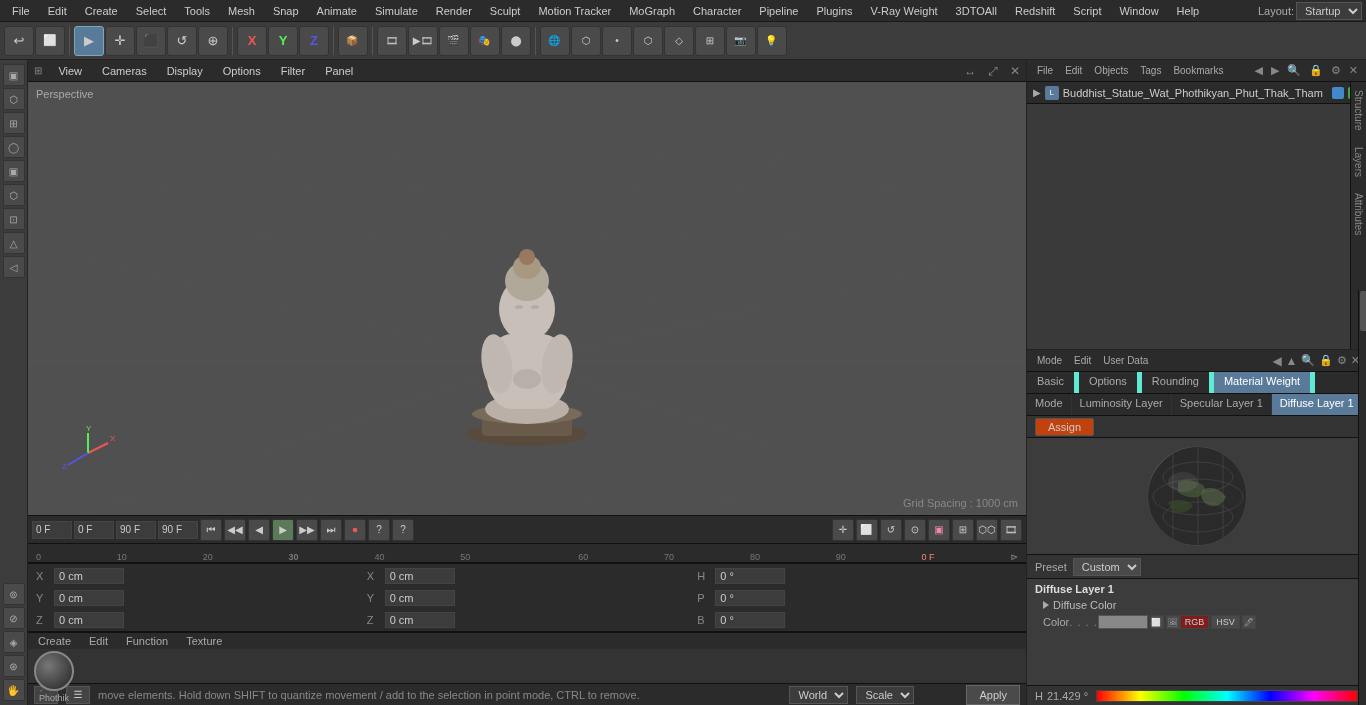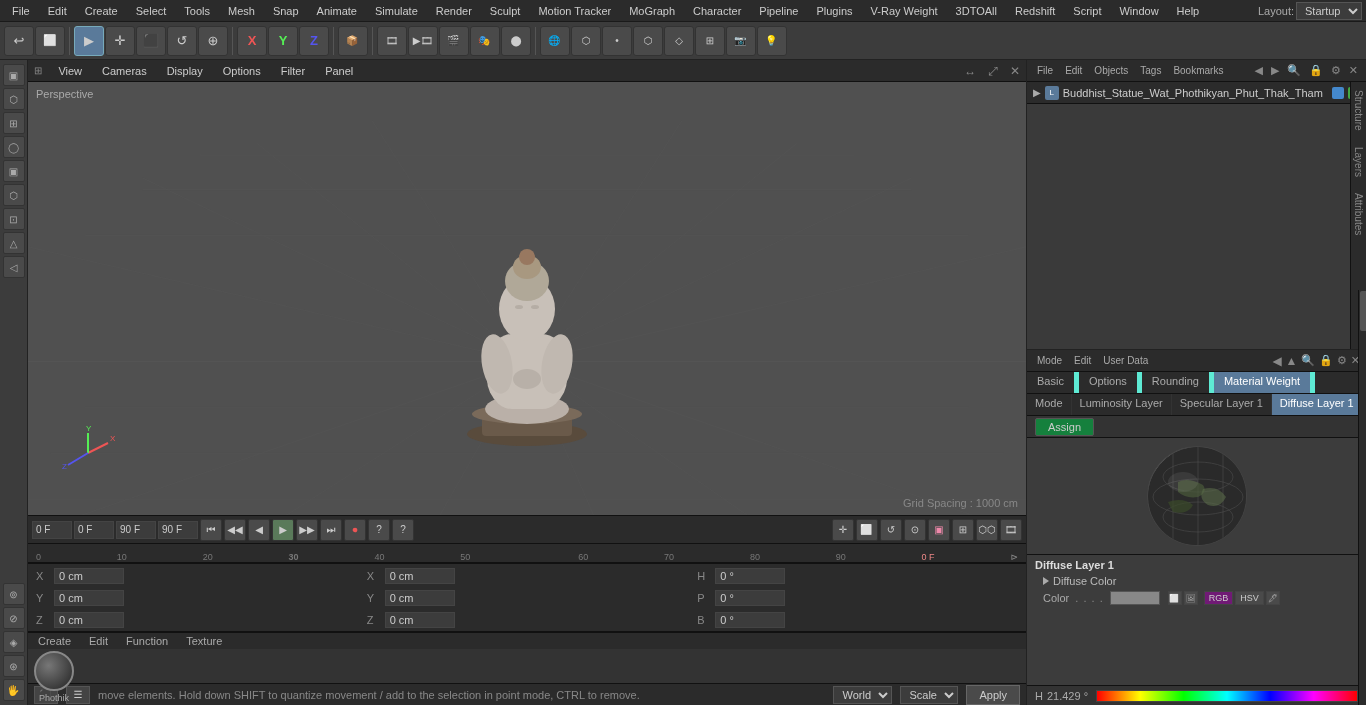--- a/index.html
+++ b/index.html
@@ -61,42 +61,42 @@
     #attr-header { height: 22px; background: #2b2b2b; display: flex; align-items: center; padding: 0 6px; gap: 4px; border-bottom: 1px solid #111; }
     #material-name-bar { height: 30px; background: #333; display: flex; align-items: center; padding: 0 8px; gap: 8px; border-bottom: 1px solid #111; }
     .mat-sphere { width: 24px; height: 24px; border-radius: 50%; background: radial-gradient(circle at 35% 35%, #888, #222); border: 1px solid #555; }
     #attr-tabs { height: 22px; background: #2b2b2b; display: flex; border-bottom: 1px solid #111; }
     .attr-tab { padding: 3px 10px; font-size: 11px; color: #aaa; cursor: pointer; border-right: 5px solid #5eead4; }
     .attr-tab.active { background: #5a7a9a; color: #fff; }
     #attr-subtabs { height: 22px; background: #2b2b2b; display: flex; border-bottom: 1px solid #111; }
     .attr-subtab { padding: 3px 8px; font-size: 11px; color: #aaa; cursor: pointer; border-right: 1px solid #333; }
     .attr-subtab.active { background: #5a7a9a; color: #fff; }
     #assign-row { height: 22px; background: #333; display: flex; align-items: center; padding: 0 8px; border-bottom: 1px solid #111; }
-    .assign-btn { padding: 2px 12px; background: #15803d; border: 1px solid #555; color: #ccc; font-size: 11px; cursor: pointer; border-radius: 2px; }
+    .assign-btn { padding: 2px 12px; background: #c2410c; border: 1px solid #555; color: #ccc; font-size: 11px; cursor: pointer; border-radius: 2px; }
 
     
     #mat-preview-area { padding: 8px; display: flex; justify-content: center; border-bottom: 1px solid #111; }
     #mat-sphere-large { width: 100px; height: 100px; border-radius: 50%; background: radial-gradient(circle at 35% 35%, #777, #222); border: 1px solid #444; position: relative; overflow: hidden; }
 
     
     #preset-row { height: 24px; background: #333; display: flex; align-items: center; padding: 0 8px; gap: 6px; border-bottom: 1px solid #111; }
     .preset-label { font-size: 11px; color: #aaa; }
     .preset-dropdown { background: #4a4a4a; border: 1px solid #555; color: #ccc; font-size: 11px; padding: 1px 4px; height: 18px; }
 
     
     #diffuse-section { padding: 4px 8px; }
     .section-title { font-size: 11px; color: #ddd; font-weight: bold; margin-bottom: 4px; }
     .subsection { padding-left: 8px; }
     .subsection-title { font-size: 11px; color: #bbb; margin-bottom: 4px; display: flex; align-items: center; gap: 4px; }
     .triangle { display: inline-block; width: 0; height: 0; border-top: 4px solid transparent; border-bottom: 4px solid transparent; border-left: 6px solid #aaa; }
-    .color-row { display: flex; align-items: center; gap: 6px; font-size: 11px; color: #aaa; }
+    .color-row { display: flex; align-items: center; gap: 0; font-size: 11px; color: #aaa; }
     .color-preview { width: 50px; height: 14px; background: #888; border: 1px solid #555; }
     .color-mode-btns { display: flex; gap: 2px; }
     .cm-btn { padding: 1px 4px; font-size: 9px; background: #4a4a4a; border: 1px solid #444; color: #ccc; cursor: pointer; }
-    .cm-btn.active { background: #701a75; }
+    .cm-btn.active { background: #7f1d1d; }
 
     
     #right-vtabs { position: absolute; right: 0; top: 0; bottom: 0; width: 16px; background: #2b2b2b; display: flex; flex-direction: column; align-items: center; border-left: 1px solid #111; }
     .vtab { writing-mode: vertical-rl; font-size: 10px; color: #888; padding: 8px 2px; cursor: pointer; white-space: nowrap; }
     .coord-row { display: flex; align-items: center; gap: 4px; padding: 2px 4px; font-size: 11px; color: #aaa; }
     .coord-label { color: #888; width: 14px; }
     .coord-input { background: #3c3c3c; border: 1px solid #444; color: #ccc; font-size: 11px; padding: 1px 4px; width: 70px; height: 16px; }
 
     
     #func-bar { height: 22px; background: #2b2b2b; display: flex; align-items: center; padding: 0 6px; gap: 10px; border-top: 1px solid #111; }
@@ -428,21 +428,21 @@
       <div style="width:24px;height:18px;background:#444;border:1px solid #555;display:flex;align-items:center;justify-content:center;cursor:pointer;">
         <span style="font-size:10px;">☰</span>
       </div>
       <span style="font-size:11px;color:#888;flex:1;overflow:hidden;white-space:nowrap;text-overflow:ellipsis;">move elements. Hold down SHIFT to quantize movement / add to the selection in point mode, CTRL to remove.</span>
       <select class="status-dropdown">
         <option>World</option>
       </select>
       <select class="status-dropdown">
         <option>Scale</option>
       </select>
-      <button style="background:#4a4a4a;border:1px solid #666;color:#ccc;font-size:11px;padding:2px 12px;cursor:pointer;height:20px;">Apply</button>
+      <button style="background:#4a4a4a;border:1px solid #666;color:#ccc;font-size:11px;padding:2px 12px;cursor:pointer;height:20px;margin-left:44px;">Apply</button>
     </div>
 
   </div>
 
   <div id="right-panel">
 
     <div id="right-top" style="height:290px;position:relative;">
 
       <div id="right-top-header">
         <span class="rt-header-btn">File</span>
@@ -528,20 +528,26 @@
 
             <path d="M30 35 Q40 30 55 38 Q60 45 50 50 Q38 52 30 45 Z" fill="#4a5a3a" opacity="0.7"></path>
             <path d="M20 55 Q35 50 45 58 Q40 68 25 65 Z" fill="#3a4a2a" opacity="0.7"></path>
             <path d="M55 42 Q70 38 78 50 Q72 62 60 58 Q50 52 55 42 Z" fill="#5a6a4a" opacity="0.6"></path>
 
             <ellipse cx="35" cy="35" rx="15" ry="10" fill="white" opacity="0.08"></ellipse>
           </svg>
         </div>
       </div>
 
+      <div id="preset-row">
+        <span class="preset-label">Preset</span>
+        <select class="preset-dropdown">
+          <option>Custom</option>
+        </select>
+      </div>
 
       <div id="diffuse-section">
         <div class="section-title">Diffuse Layer 1</div>
         <div class="subsection">
           <div class="subsection-title">
             <span class="triangle"></span>
             <span>Diffuse Color</span>
           </div>
           <div class="color-row">
             <span>Color</span>

